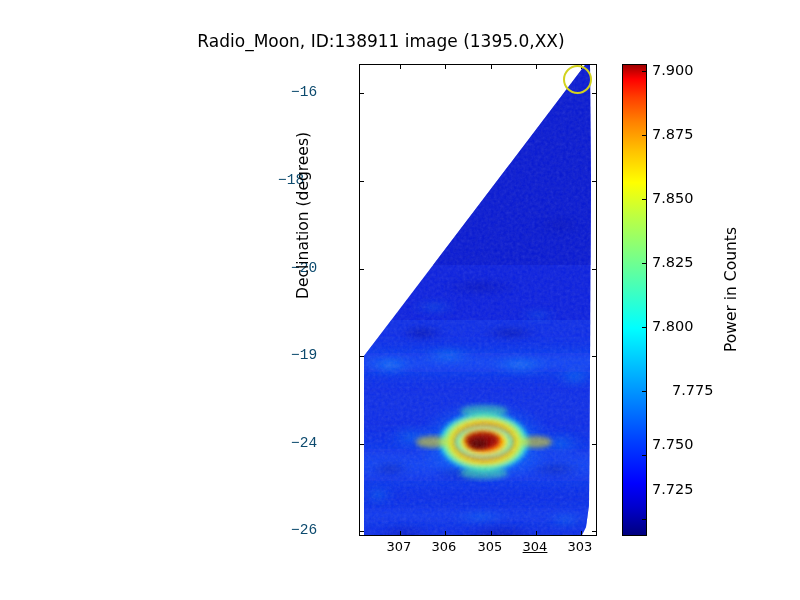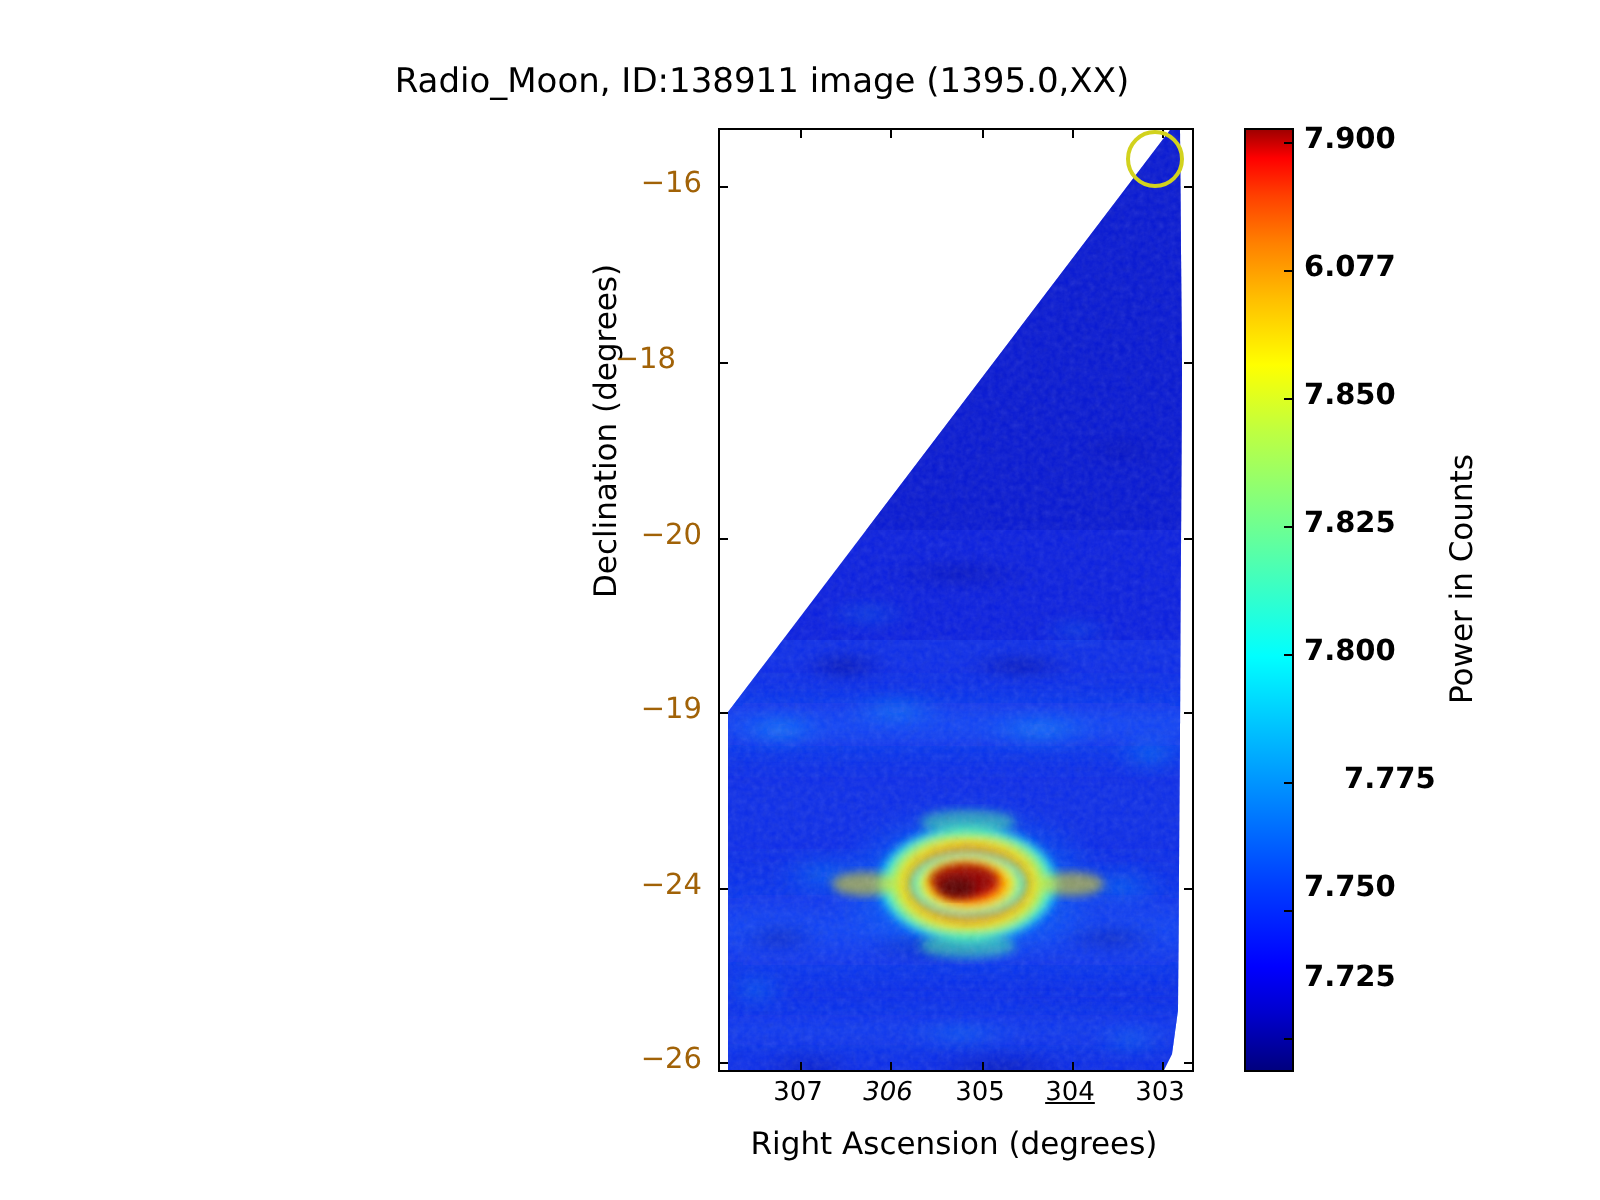--- a/index.html
+++ b/index.html
@@ -100,24 +100,24 @@
     line-height: 16px;
     text-align: center;
     width: 60px;
     color: #000000;
     white-space: pre;
   }
   .ticklabel-y {
     position: absolute;
     font-size: 14.5px;
     line-height: 16px;
-    text-align: right;
     width: 60px;
-    color: #a16207;
-    white-space: pre;
+    color: #0c4a6e;
+    white-space: pre;
+    font-family: Liberation Mono, monospace;
   }
 
   
   #xlabel {
     position: absolute;
     left: 359px;
     top: 563px;
     width: 236px;
     text-align: center;
     font-size: 15.5px;
@@ -191,21 +191,20 @@
     left: 19px;
   }
   .ticklabel-cb {
     position: absolute;
     left: 652px;
     font-size: 14.5px;
     line-height: 16px;
     text-align: center;
     color: #000000;
     white-space: pre;
-    font-weight: bold;
   }
   #cblabel {
     position: absolute;
     left: 722px;
     top: 352px;
     font-size: 15.5px;
     line-height: 18px;
     color: #000000;
     white-space: pre;
     transform: rotate(-90deg);
@@ -355,49 +354,48 @@
     <div class="tick-y-right" style="top:116px;"></div>
     <div class="tick-y-right" style="top:204px;"></div>
     <div class="tick-y-right" style="top:291px;"></div>
     <div class="tick-y-right" style="top:379px;"></div>
     <div class="tick-y-right" style="top:466px;"></div>
   </div>
 
   <div id="moon-circle"></div>
 
   <div class="ticklabel-x" style="left:369px; top:539px;">307</div>
-  <div class="ticklabel-x" style="left:414px; top:539px;font-style:italic;">306</div>
+  <div class="ticklabel-x" style="left:414px; top:539px;">306</div>
   <div class="ticklabel-x" style="left:460px; top:539px;">305</div>
   <div class="ticklabel-x" style="left:505px; top:539px;text-decoration:underline;">304</div>
   <div class="ticklabel-x" style="left:550px; top:539px;">303</div>
 
   <div class="ticklabel-y" style="left:291px; top:84px;">−16</div>
   <div class="ticklabel-y" style="left:278px; top:172px;">−18</div>
   <div class="ticklabel-y" style="left:291px; top:260px;">−20</div>
   <div class="ticklabel-y" style="left:291px; top:347px;">−19</div>
   <div class="ticklabel-y" style="left:291px; top:435px;">−24</div>
   <div class="ticklabel-y" style="left:291px; top:522px;">−26</div>
 
-  <div id="xlabel">Right Ascension (degrees)</div>
   <div id="ylabel">Declination (degrees)</div>
 
   <div id="colorbar">
     <div id="colorbar-gradient"></div>
     <div class="tick-cb" style="top:6px;"></div>
     <div class="tick-cb" style="top:70px;"></div>
     <div class="tick-cb" style="top:134px;"></div>
     <div class="tick-cb" style="top:198px;"></div>
     <div class="tick-cb" style="top:262px;"></div>
     <div class="tick-cb" style="top:326px;"></div>
     <div class="tick-cb" style="top:390px;"></div>
     <div class="tick-cb" style="top:454px;"></div>
   </div>
 
   <div class="ticklabel-cb" style="top:62px;">7.900</div>
-  <div class="ticklabel-cb" style="top:126px;">6.077</div>
+  <div class="ticklabel-cb" style="top:126px;">7.875</div>
   <div class="ticklabel-cb" style="top:190px;">7.850</div>
   <div class="ticklabel-cb" style="top:254px;">7.825</div>
   <div class="ticklabel-cb" style="top:318px;">7.800</div>
   <div class="ticklabel-cb" style="top:382px;margin-left:20px;">7.775</div>
   <div class="ticklabel-cb" style="top:436px;">7.750</div>
   <div class="ticklabel-cb" style="top:481px;">7.725</div>
 
   <div id="cblabel">Power in Counts</div>
 
 </div>

